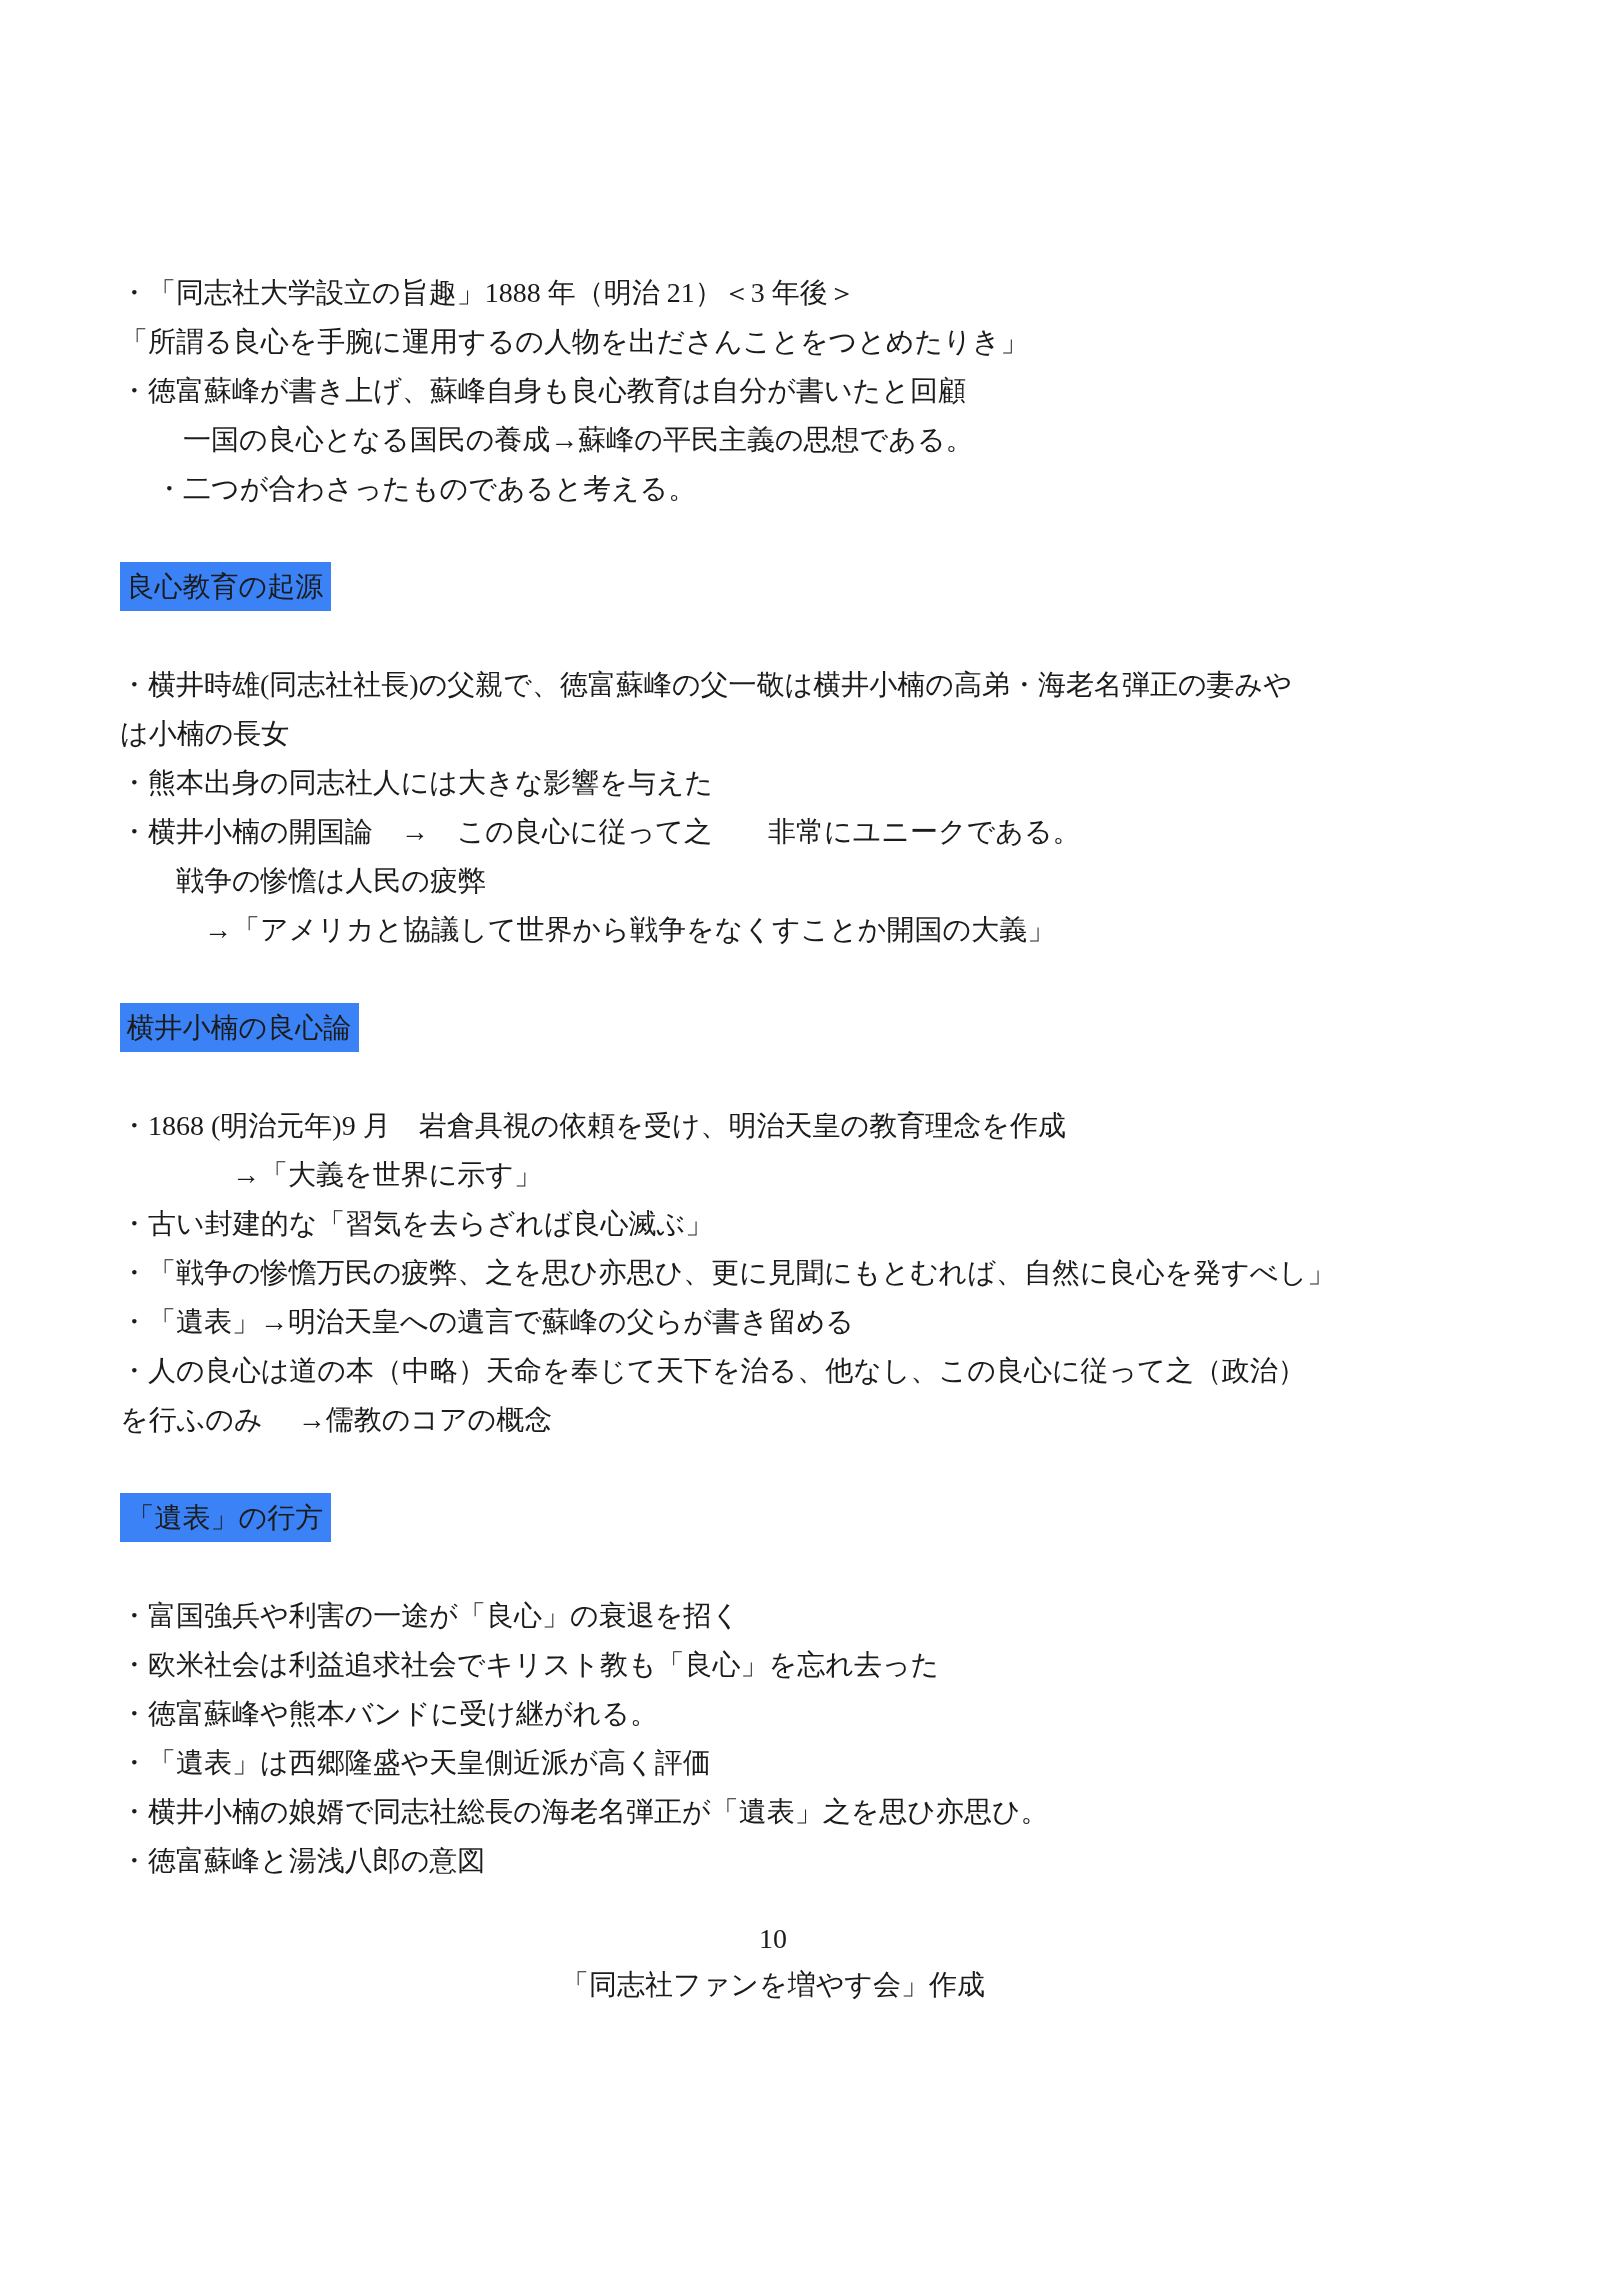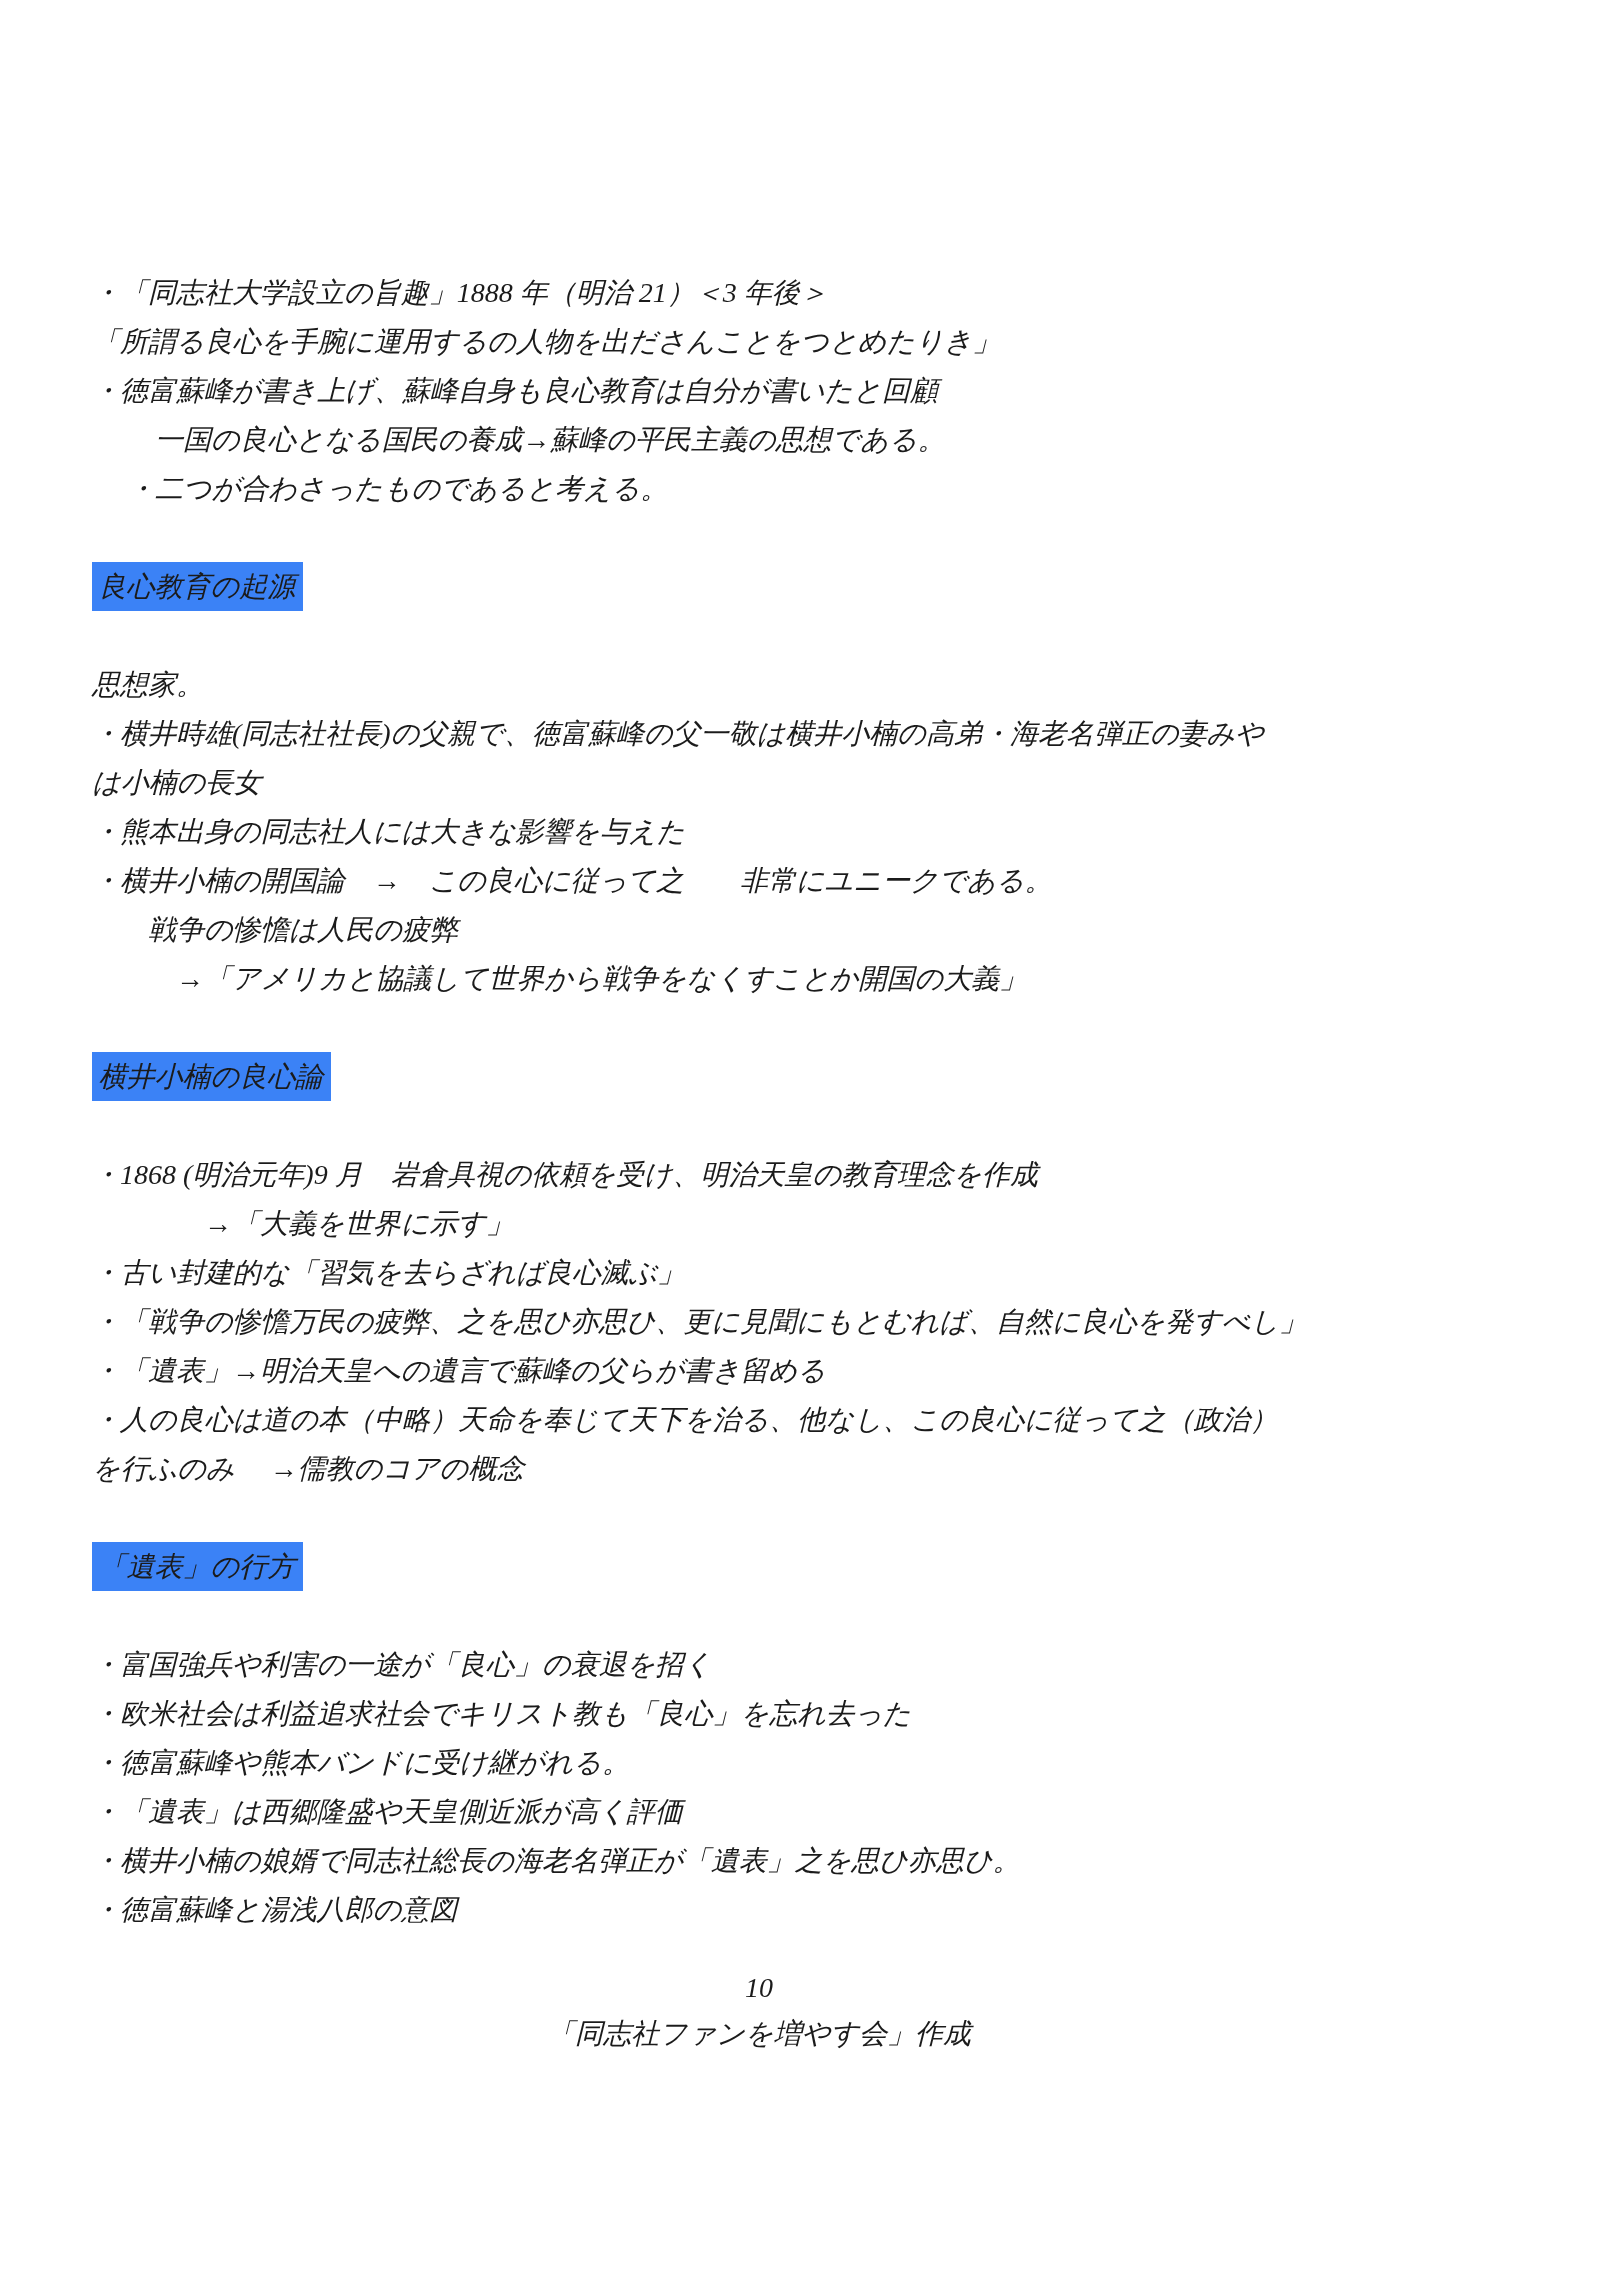--- a/index.html
+++ b/index.html
@@ -12,23 +12,22 @@
     width: 1622px;
     height: 2295px;
     background: #ffffff;
     overflow: hidden;
     font-family: "Liberation Serif", "DejaVu Serif", serif;
     font-size: 28px;
     color: #1b1b1b;
   }
   .content {
     padding-top: 268px;
-    margin-left: 92px;
+    margin-left: 120px;
     margin-right: 196px;
-    font-style: italic;
   }
   .line {
     white-space: pre;      
     line-height: 49px;
     min-height: 49px;
   }
   .blank {
     height: 49px;
   }
   .heading-line {
@@ -65,21 +64,20 @@
     <div class="line">・徳富蘇峰が書き上げ、蘇峰自身も良心教育は自分が書いたと回顧</div>
     <div class="line">　　 一国の良心となる国民の養成→蘇峰の平民主義の思想である。</div>
     <div class="line">　 ・二つが合わさったものであると考える。</div>
 
     <div class="blank"></div>
 
     <div class="heading-line"><span class="hl">良心教育の起源</span></div>
 
     <div class="blank"></div>
 
-    <div class="line">思想家。</div>
     <div class="line">・横井時雄(同志社社長)の父親で、徳富蘇峰の父一敬は横井小楠の高弟・海老名弾正の妻みや</div>
     <div class="line">は小楠の長女</div>
     <div class="line">・熊本出身の同志社人には大きな影響を与えた</div>
     <div class="line">・横井小楠の開国論　→　この良心に従って之　　非常にユニークである。</div>
     <div class="line">　　戦争の惨憺は人民の疲弊</div>
     <div class="line">　　　→「アメリカと協議して世界から戦争をなくすことか開国の大義」</div>
 
     <div class="blank"></div>
 
     <div class="heading-line"><span class="hl">横井小楠の良心論</span></div>

